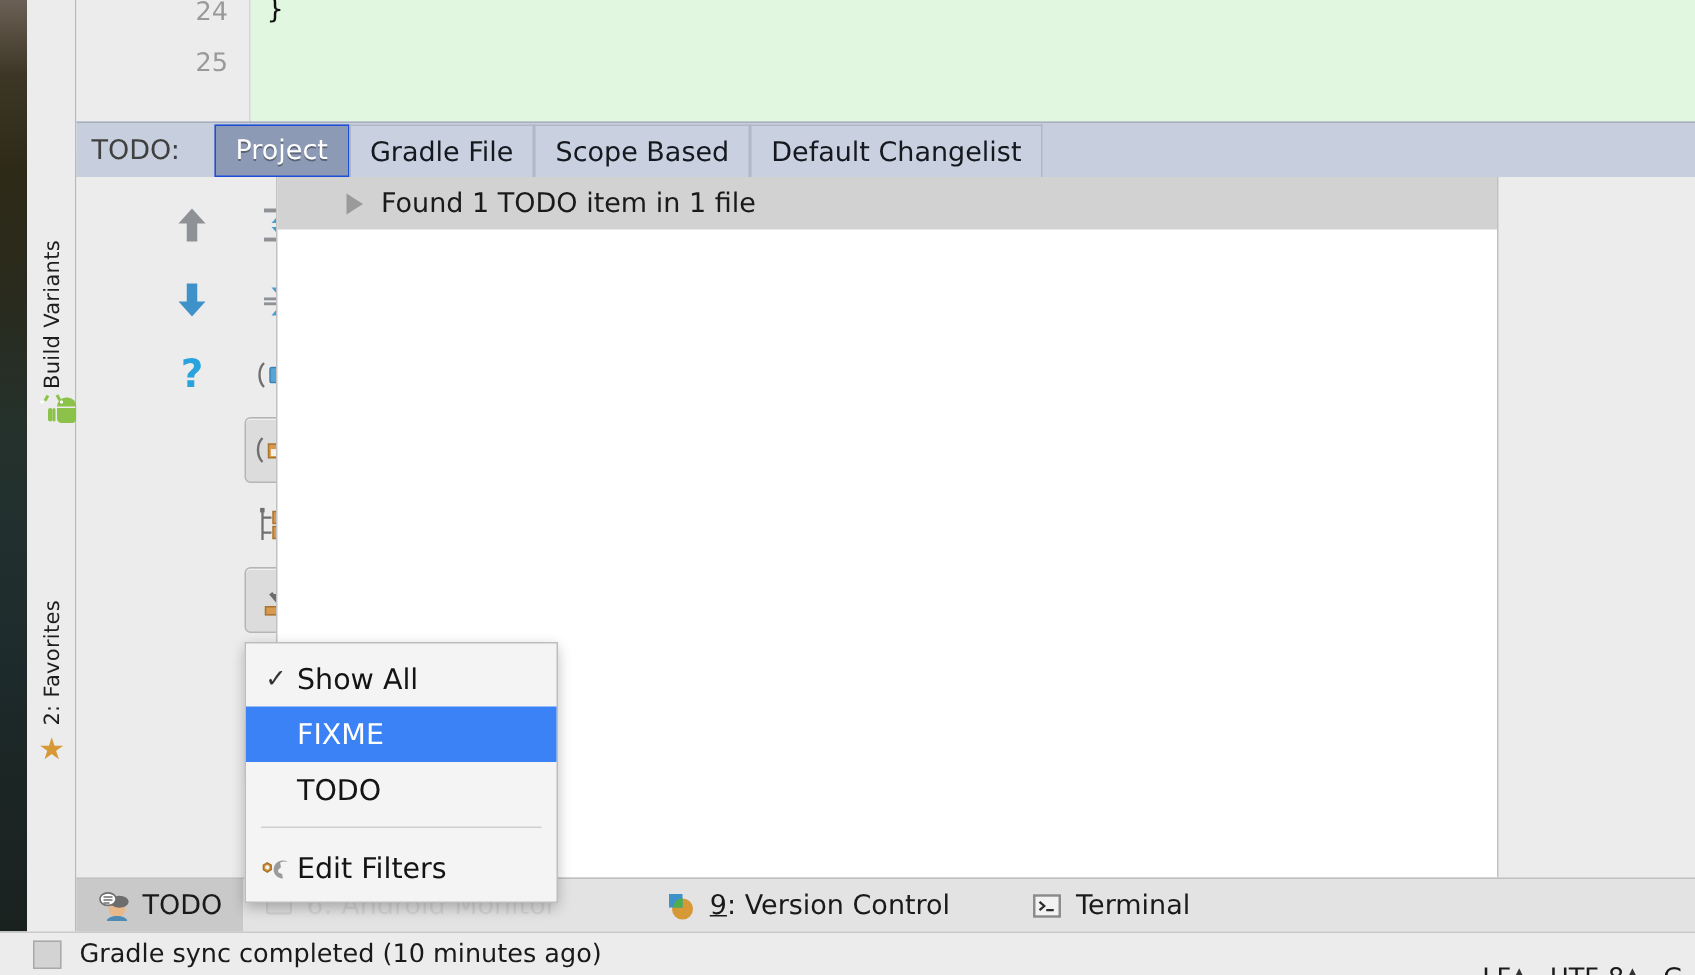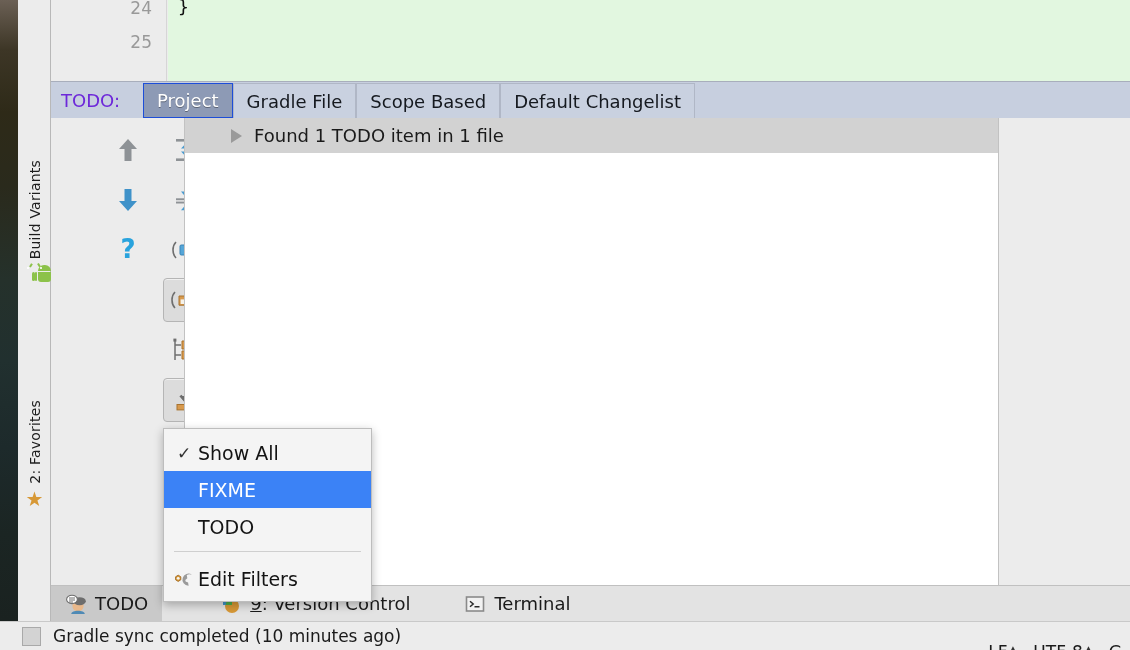--- a/index.html
+++ b/index.html
@@ -98,21 +98,21 @@
   }
 
   
   .todo-head {
     position: absolute; left: 33px; top: 81px; width: 1079px; height: 37px;
     background: #c7cfdf;
     border-top: 1px solid #a8aebc;
   }
   .todo-head-label {
     position: absolute; left: 10px; top: 8px;
-    font-size: 18px; color: #6d28d9;
+    font-size: 18px; color: #404040;
   }
   .hdr-tabs { position: absolute; left: 92px; top: 0; display: flex; height: 37px; }
   .hdr-tab {
     display: flex; align-items: center; justify-content: center;
     padding: 0 13px; height: 35px; margin-top: 1px;
     font-size: 18px; color: #15191f;
     background: #c9d1e0;
     border: 1px solid #b0b7c6;
     border-bottom: none;
     cursor: default;
@@ -420,20 +420,28 @@
             <circle cx="13" cy="12" r="5.6" fill="#e8b88b"></circle>
             <path d="M6.2 20 C6.6 15.6, 19.4 15.6, 19.8 20 Z" fill="#4f8ab5"></path>
             <ellipse cx="14.6" cy="7.2" rx="6.2" ry="4" fill="#6d6d6d"></ellipse>
             <ellipse cx="7" cy="5.4" rx="5.4" ry="4.2" fill="#ffffff" stroke="#6d6d6d" stroke-width="1.1"></ellipse>
             <path d="M4 4 h6 M4 6 h6 M4 8 h4" stroke="#6d6d6d" stroke-width="1" fill="none"></path>
           </svg>
         </span>
         <span>TODO</span>
       </div>
 
+      <div class="bbtab ghost">
+        <span>
+          <svg width="20" height="20" viewBox="0 0 20 20">
+            <rect x="2" y="3" width="16" height="12" rx="1.5" fill="#dedede" stroke="#cfcfcf" stroke-width="1.2"></rect>
+          </svg>
+        </span>
+        <span>6: Android Monitor</span>
+      </div>
 
       <div class="bbtab" style="margin-left:44px;">
         <span>
           <svg width="22" height="20" viewBox="0 0 22 20">
             <circle cx="12" cy="12" r="7" fill="#d79836"></circle>
             <path d="M3 2 h9 v9 h-9 z" fill="#3f92c9"></path>
             <path d="M5.8 11 a6.2 6.2 0 0 1 6.2 -6.2 v6.2 z" fill="#4cae4c"></path>
           </svg>
         </span>
         <span><u>9</u>: Version Control</span>

